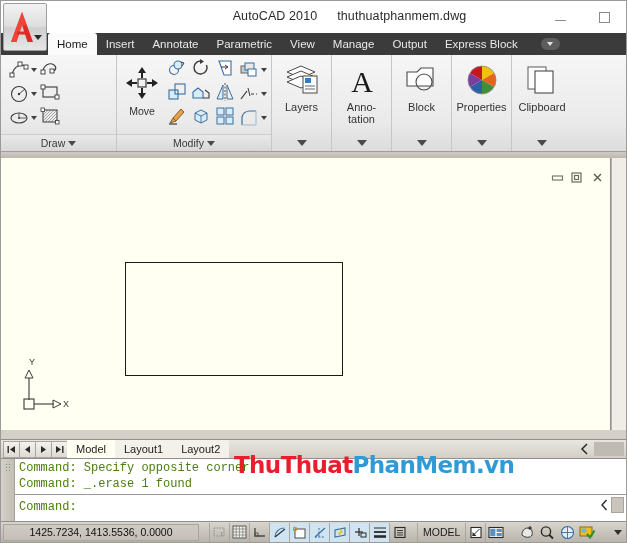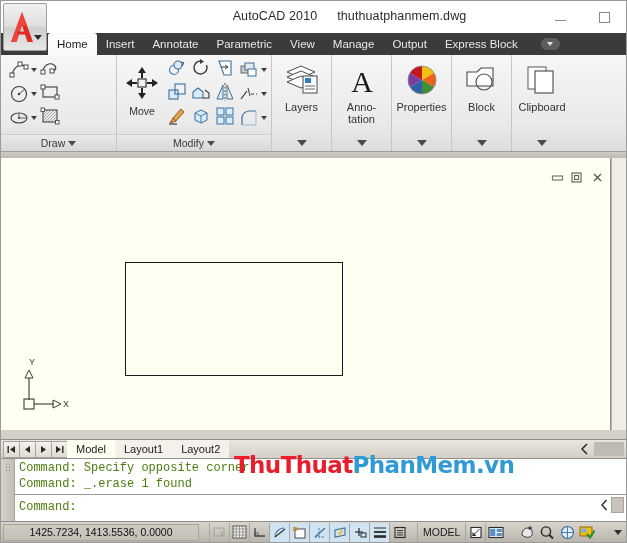--- a/index.html
+++ b/index.html
@@ -632,44 +632,44 @@
       </div>
       <div class="nlabel">
         <span>Anno-</span><br>
         <span>tation</span>
       </div>
       <div class="ncaret"></div>
     </div>
 
     <div class="npanel">
       <div class="nicon">
+        <svg width="38" height="32" viewBox="0 0 38 32">
+          <path d="M4 22 L4 8 L14 8 L18 4 L30 4 L30 22 Z" fill="#fdfdfd" stroke="#4a4a4a" stroke-width="1.1"></path>
+          <circle cx="21" cy="18" r="8" fill="none" stroke="#4a4a4a" stroke-width="1.1"></circle>
+        </svg>
+      </div>
+      <div class="nlabel">Block</div>
+      <div class="ncaret"></div>
+    </div>
+
+    <div class="npanel">
+      <div class="nicon">
         <svg width="34" height="34" viewBox="0 0 34 34">
           <g transform="translate(17,17)">
             <path d="M0 0 L0 -14 A14 14 0 0 1 12.1 -7 Z" fill="#f2c00f"></path>
             <path d="M0 0 L12.1 -7 A14 14 0 0 1 12.1 7 Z" fill="#e8621b"></path>
             <path d="M0 0 L12.1 7 A14 14 0 0 1 0 14 Z" fill="#3f8f3a"></path>
             <path d="M0 0 L0 14 A14 14 0 0 1 -12.1 7 Z" fill="#2e5fa8"></path>
             <path d="M0 0 L-12.1 7 A14 14 0 0 1 -12.1 -7 Z" fill="#7a3ea0"></path>
             <path d="M0 0 L-12.1 -7 A14 14 0 0 1 0 -14 Z" fill="#c4161c"></path>
             <circle cx="0" cy="0" r="14" fill="none" stroke="#8a8a8a" stroke-width=".8"></circle>
           </g>
         </svg>
       </div>
       <div class="nlabel">Properties</div>
-      <div class="ncaret"></div>
-    </div>
-
-    <div class="npanel">
-      <div class="nicon">
-        <svg width="38" height="32" viewBox="0 0 38 32">
-          <path d="M4 22 L4 8 L14 8 L18 4 L30 4 L30 22 Z" fill="#fdfdfd" stroke="#4a4a4a" stroke-width="1.1"></path>
-          <circle cx="21" cy="18" r="8" fill="none" stroke="#4a4a4a" stroke-width="1.1"></circle>
-        </svg>
-      </div>
-      <div class="nlabel">Block</div>
       <div class="ncaret"></div>
     </div>
 
 
     <div class="npanel" style="border-right:none;">
       <div class="nicon">
         <svg width="34" height="32" viewBox="0 0 34 32">
           <rect x="3" y="3" width="18" height="22" fill="#fdfdfd" stroke="#6a6a6a" stroke-width="1.1"></rect>
           <rect x="10" y="7" width="18" height="22" fill="#ffffff" stroke="#4a4a4a" stroke-width="1.1"></rect>
         </svg>

